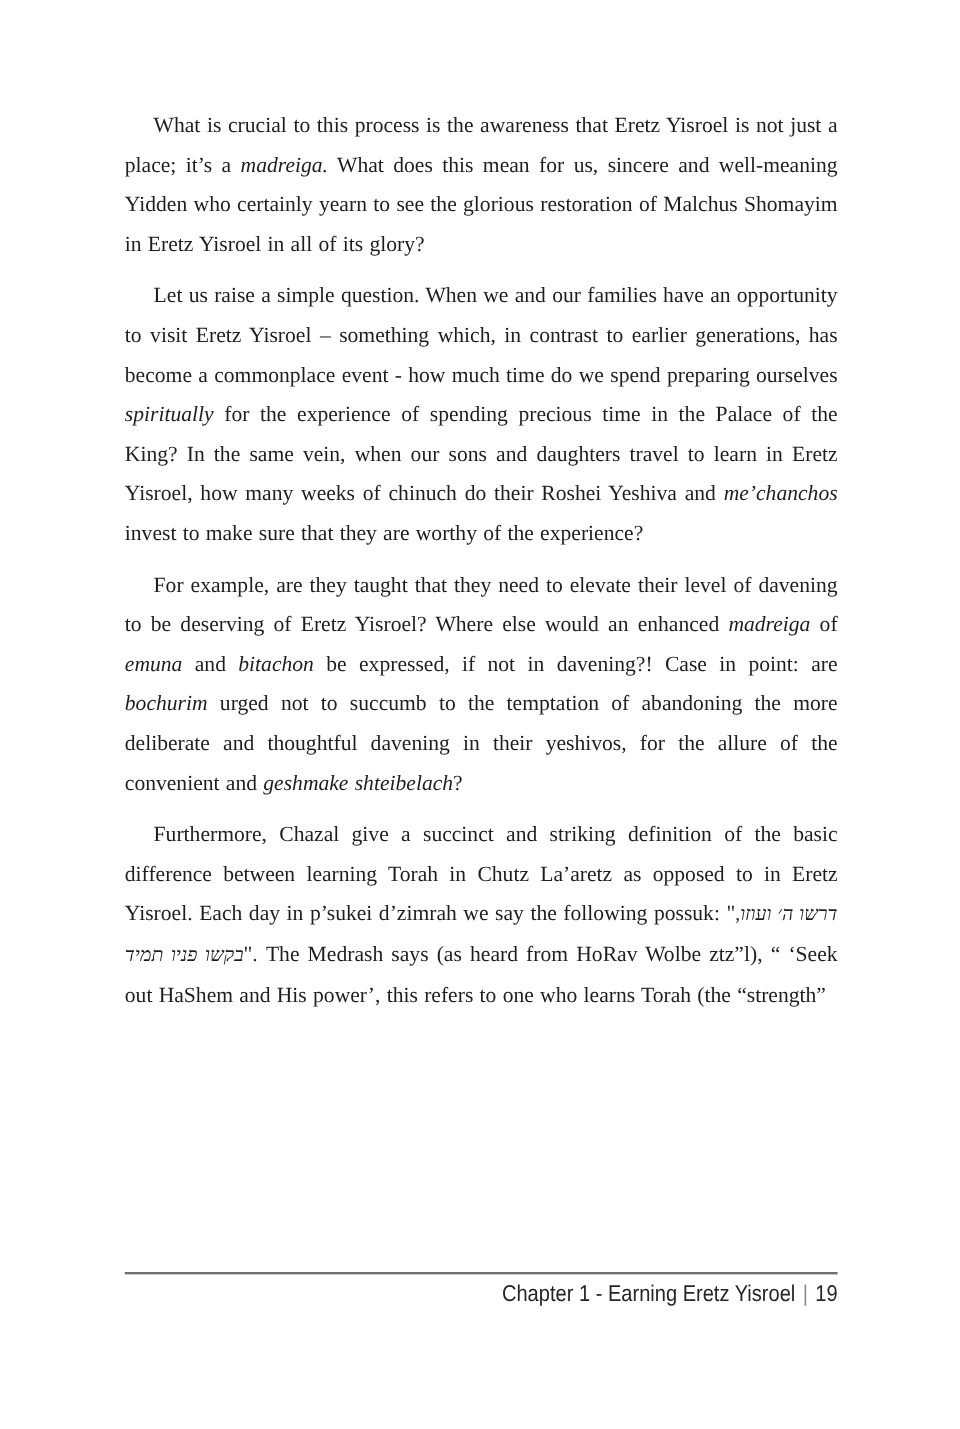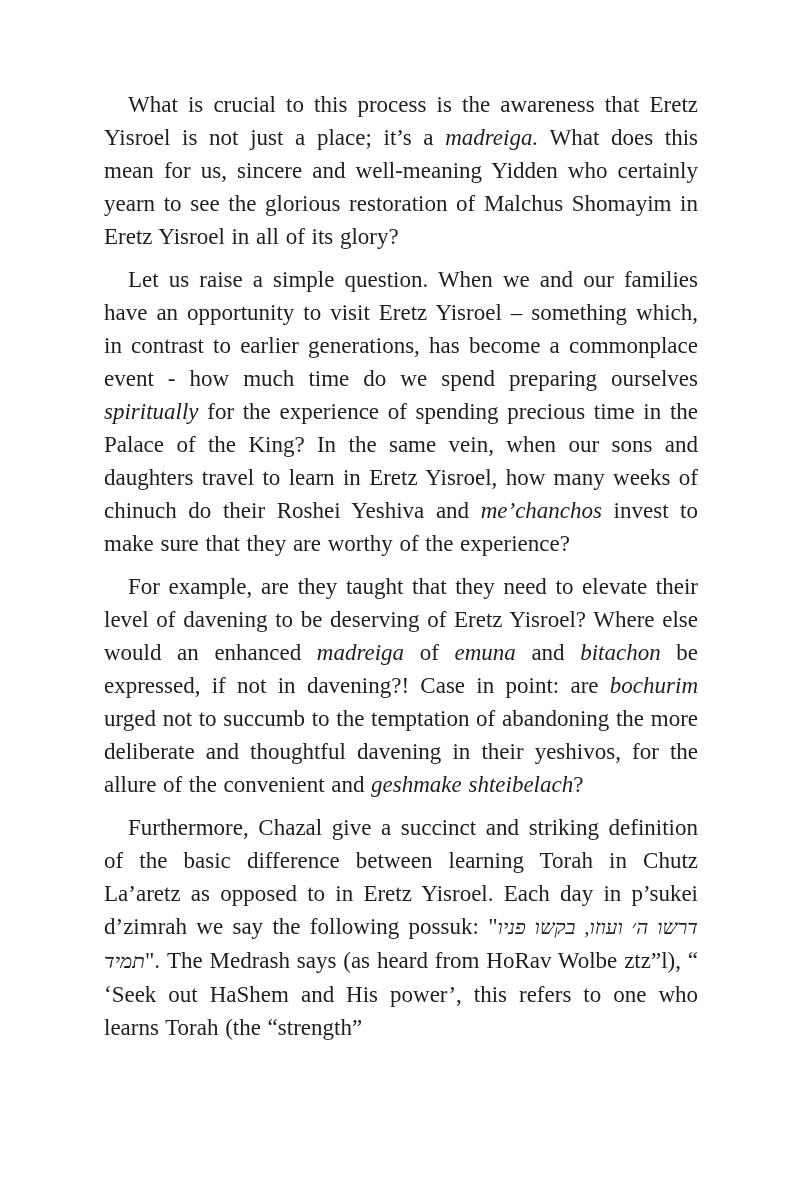--- a/index.html
+++ b/index.html
@@ -16,21 +16,21 @@
     color: #1e1e1e;
     overflow: hidden;
   }
   .text-block {
     position: absolute;
     left: 104px;
     top: 88px;
     width: 594px;
   }
   .text-block p {
-    font-size: 23px;
+    font-size: 18px;
     line-height: 33px;
     text-align: justify;
     text-indent: 24px;
     margin: 0 0 10px 0;
     hyphens: none;
     word-spacing: 0.04em;
   }
   .text-block em {
     font-style: italic;
   }
@@ -72,14 +72,20 @@
 
 <div class="page" style="color: rgb(30, 30, 30); background: rgb(255, 255, 255);">
 
   <main class="text-block">
       <p><span>What is crucial to this process is the awareness that Eretz Yisroel is not just a place; it’s a </span><em>madreiga.</em><span> What does this mean for us, sincere and well-meaning Yidden who certainly yearn to see the glorious restoration of Malchus Shomayim in Eretz Yisroel in all of its glory?</span></p>
       <p><span>Let us raise a simple question. When we and our families have an opportunity to visit Eretz Yisroel – something which, in contrast to earlier generations, has become a commonplace event - how much time do we spend preparing ourselves </span><em>spiritually</em><span> for the experience of spending precious time in the Palace of the King? In the same vein, when our sons and daughters travel to learn in Eretz Yisroel, how many weeks of chinuch do their Roshei Yeshiva and </span><em>me’chanchos</em><span> invest to make sure that they are worthy of the experience?</span></p>
       <p><span>For example, are they taught that they need to elevate their level of davening to be deserving of Eretz Yisroel? Where else would an enhanced </span><em>madreiga</em><span> of </span><em>emuna</em><span> and </span><em>bitachon</em><span> be expressed, if not in davening?! Case in point: are </span><em>bochurim</em><span> urged not to succumb to the temptation of abandoning the more deliberate and thoughtful davening in their yeshivos, for the allure of the convenient and </span><em>geshmake shteibelach</em><span>?</span></p>
       <p><span>Furthermore, Chazal give a succinct and striking definition of the basic difference between learning Torah in Chutz La’aretz as opposed to in Eretz Yisroel. Each day in p’sukei d’zimrah we say the following possuk: "</span><span class="hebrew" dir="rtl">דרשו ה׳ ועוזו, בקשו פניו תמיד</span><span>". The Medrash says (as heard from HoRav Wolbe ztz”l), “ ‘Seek out HaShem and His power’, this refers to one who learns Torah (the “strength”</span></p>
     </main>
 
+  <footer class="page-footer">
+    <div class="footer-rule" style="border-top-color: rgb(111, 111, 111);"></div>
+    <div class="footer-text">
+      <span>Chapter 1 - Earning Eretz Yisroel</span><span class="footer-sep">|</span><span>19</span>
+    </div>
+  </footer>
 
 </div>
 
 </body></html>

